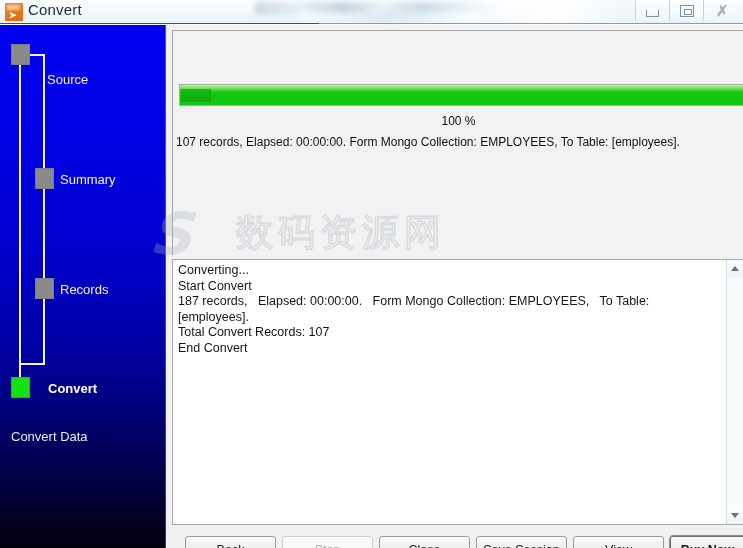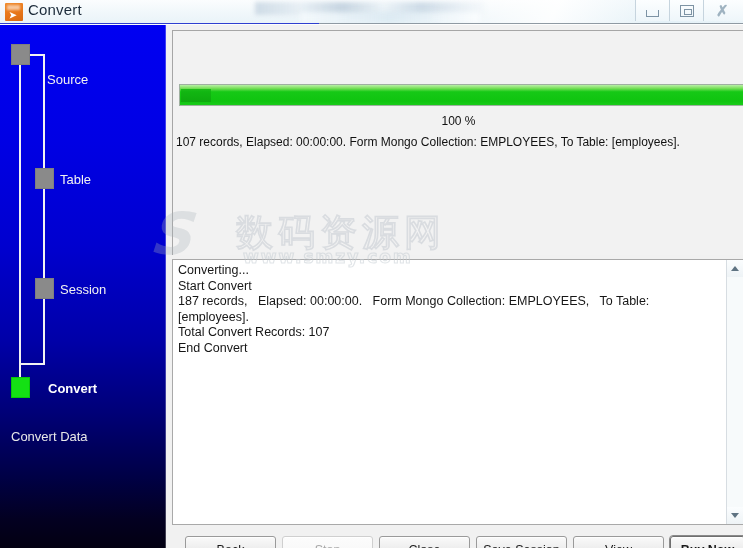--- a/index.html
+++ b/index.html
@@ -296,24 +296,24 @@
   <div class="sidebar">
     <div class="rail rail-left"></div>
     <div class="rail rail-right"></div>
     <div class="rail-stub-source"></div>
     <div class="rail-stub-conv"></div>
 
     <div class="step-box" style="left:11px; top:19px;"></div>
     <div class="step-label" style="left:47px; top:47px;">Source</div>
 
     <div class="step-box" style="left:35px; top:143px;"></div>
-    <div class="step-label" style="left:60px; top:147px;">Table</div>
+    <div class="step-label" style="left:60px; top:147px;">Summary</div>
 
     <div class="step-box" style="left:35px; top:253px;"></div>
-    <div class="step-label" style="left:60px; top:257px;">Session</div>
+    <div class="step-label" style="left:60px; top:257px;">Records</div>
 
     <div class="step-box active" style="left:11px; top:352px;"></div>
     <div class="step-label active" style="left:48px; top:356px;">Convert</div>
 
     <div class="sb-footer">Convert Data</div>
     <div class="sb-edge"></div>
   </div>
 
   <div class="main">
 
@@ -350,16 +350,15 @@
       <div class="btn" style="left:213px; width:91px;">Close</div>
       <div class="btn" style="left:310px; width:91px;">Save Session</div>
       <div class="btn" style="left:407px; width:91px;">View</div>
       <div class="btn primary" style="left:504px; width:75px;">Buy Now</div>
     </div>
   </div>
 
   <div class="watermark">
     <div class="wm-logo">S</div>
     <div class="wm-cn">数码资源网</div>
-    <div class="wm-url">www.smzy.com</div>
   </div>
 
 </div>
 
 </body></html>

